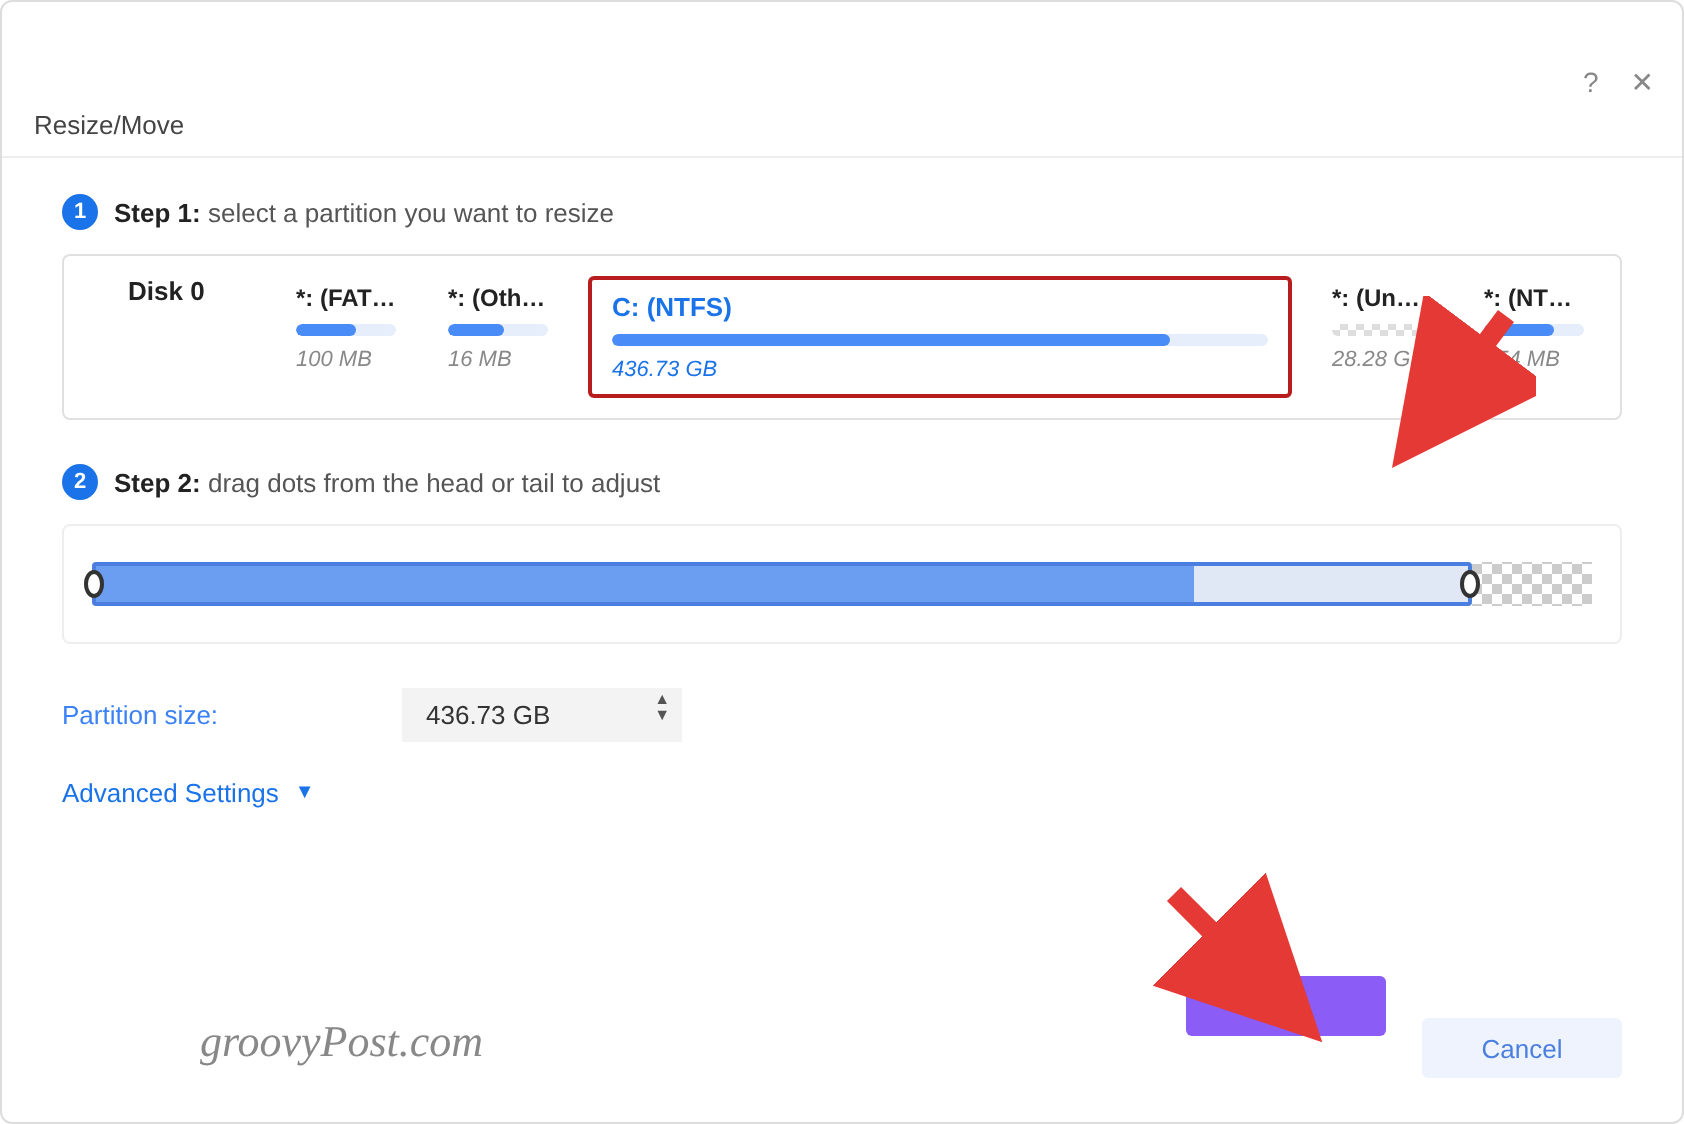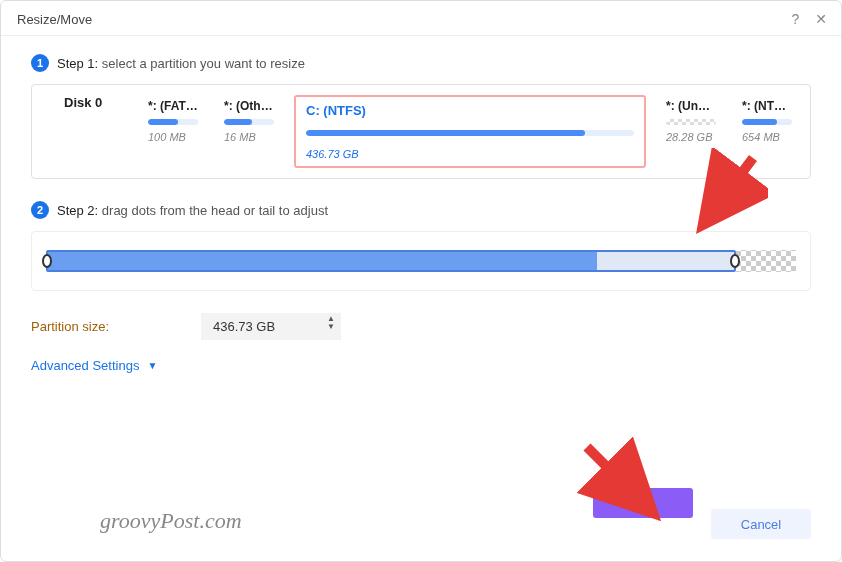--- a/index.html
+++ b/index.html
@@ -22,32 +22,32 @@
   display: flex;
   flex-direction: column;
 }
 .titlebar {
   display: flex;
   align-items: center;
   justify-content: space-between;
   padding: 10px 14px 8px 16px;
   border-bottom: 1px solid #eee;
 }
-.titlebar-title { font-size: 13px; color: #444; }
+.titlebar-title { font-size: 13px; color: #444; margin-top: 44px; }
 .titlebar-icons { display: flex; gap: 16px; color: #888; }
 .titlebar-icons span { cursor: pointer; font-size: 14px; }
 .content { padding: 18px 30px 0 30px; flex: 1; }
 .step-row { display: flex; align-items: center; gap: 8px; margin-bottom: 12px; }
 .step-badge {
   width: 18px; height: 18px; border-radius: 50%;
   background: #1a73e8; color: #fff;
   font-size: 11px; font-weight: bold;
   display: flex; align-items: center; justify-content: center;
 }
-.step-label b { color: #222; font-weight: 400; }
+.step-label b { color: #222; font-weight: 700; }
 .step-label span { color: #555; }
 
 .disk-box {
   border: 1px solid #e0e0e0;
   border-radius: 4px;
   padding: 10px 12px;
   display: flex;
   gap: 14px;
   align-items: flex-start;
   margin-bottom: 22px;
@@ -56,23 +56,22 @@
 .disk-name { font-weight: 600; color: #222; font-size: 13px; margin-left: 20px; }
 .disk-meta { color: #999; font-size: 11px; line-height: 1.5; margin-top: 2px;}
 .partition {
   display: flex; flex-direction: column; gap: 6px;
   padding: 4px 6px;
   border-radius: 3px;
 }
 .partition.small { width: 62px; }
 .partition.selected {
   flex: 1;
-  border: 2px solid #fca5a5;
+  border: 2px solid #b91c1c;
   padding: 6px 10px;
-  gap: 12px;
 }
 .p-label {
   font-size: 12px; font-weight: 600; color: #222;
   white-space: nowrap; overflow: hidden; text-overflow: ellipsis;
 }
 .partition.selected .p-label { color: #1a73e8; font-size: 13px; }
 .p-bar {
   height: 6px; border-radius: 3px; background: #e6eefc;
   position: relative; overflow: hidden;
 }
@@ -116,21 +115,21 @@
   width: 10px; height: 14px;
   border: 2px solid #333;
   border-radius: 50%;
   background: #fff;
   cursor: ew-resize;
 }
 .drag-handle.left { left: -6px; }
 .drag-handle.right { right: -6px; }
 
 .size-row { display: flex; align-items: center; gap: 30px; margin-bottom: 18px; }
-.size-label { color: #a16207; width: 140px; }
+.size-label { color: #3b82f6; width: 140px; }
 .size-input {
   background: #f3f3f3; border: none;
   padding: 6px 30px 6px 12px;
   width: 140px; font-size: 13px; color: #333;
   position: relative;
 }
 .spinner {
   position: absolute; right: 6px; top: 2px;
   display: flex; flex-direction: column; line-height: 8px;
   font-size: 8px; color: #555;

